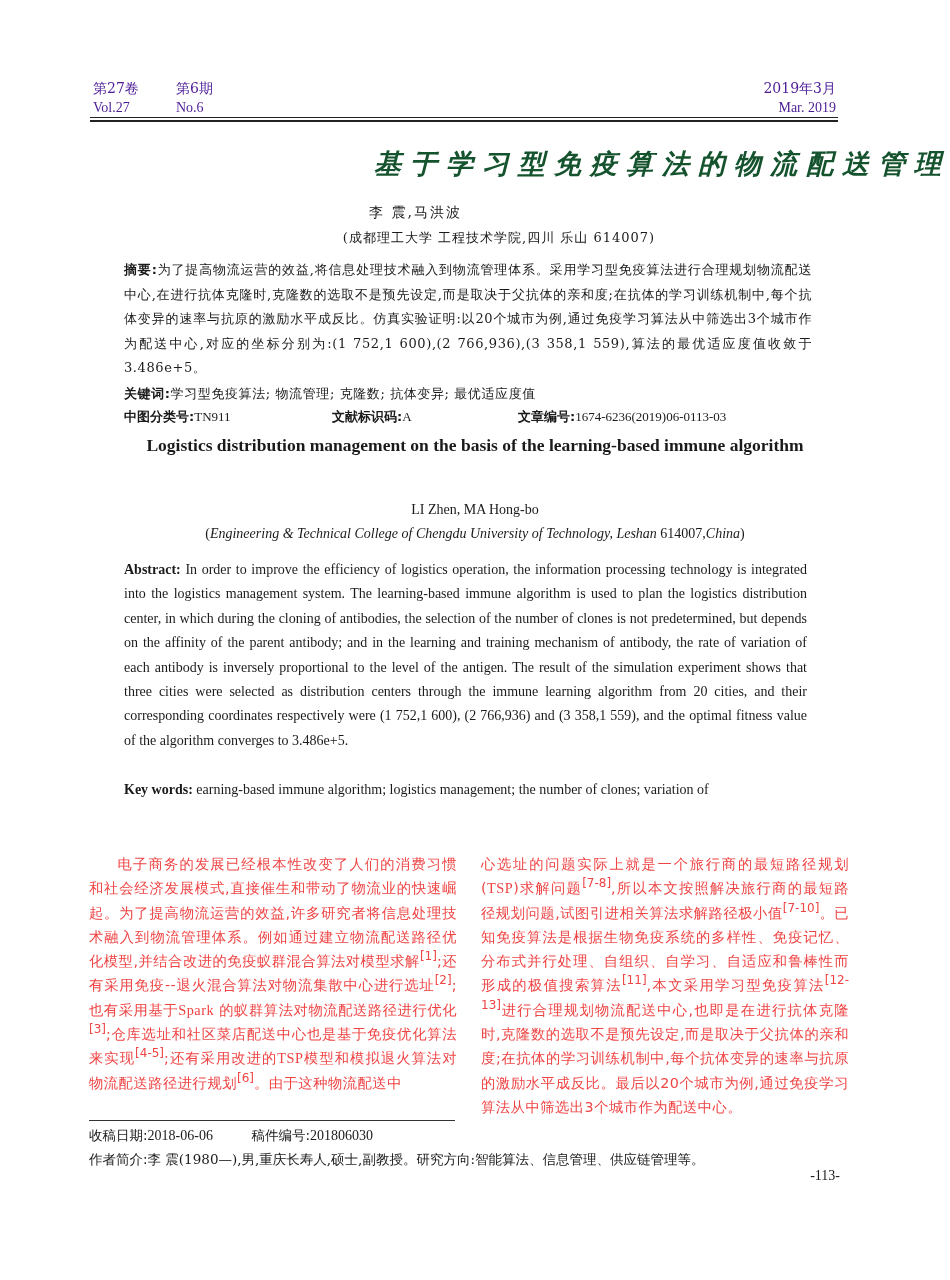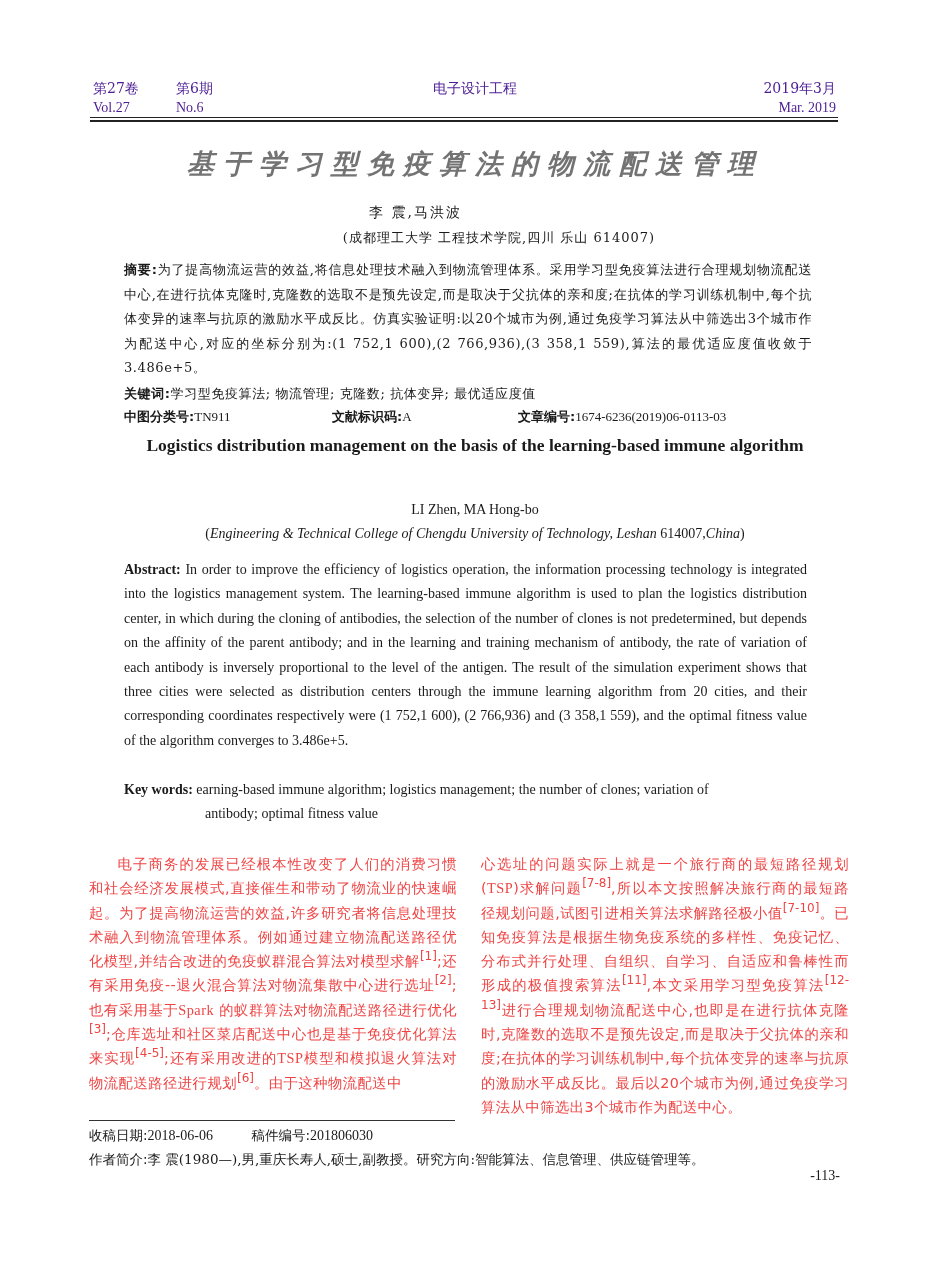--- a/index.html
+++ b/index.html
@@ -6,22 +6,22 @@
   body { width: 950px; height: 1280px; position: relative; overflow: hidden; color: #1a1a1a;
          font-family: "DejaVu Serif", serif; }
   .abs { position: absolute; }
 
   
   .hdr { top: 78px; font-size: 14px; line-height: 20px; color: #4c1d95; }
   .hdr-en { font-family: "Liberation Serif", serif; font-size: 14px; }
   .rule-thin { position: absolute; left: 90px; width: 748px; height: 1px; background: #222; top: 117px; }
   .rule-thick { position: absolute; left: 90px; width: 748px; height: 2px; background: #222; top: 120px; }
 
-  .title-cn { top: 146px; left: 0; width: 950px; text-align: center; font-size: 27px; letter-spacing: 9px;
-              font-family: "DejaVu Serif", serif; font-weight: bold; font-style: italic; color: #737373; }
+  .title-cn { top: 146px; left: 0; width: 950px; text-align: right; font-size: 27px; letter-spacing: 9px;
+              font-family: "DejaVu Serif", serif; font-weight: bold; font-style: italic; color: #14532d; }
   .authors-cn { top: 204px; left: 0; width: 831px; text-align: center; font-size: 14px; letter-spacing: 2px; }
   .affil-cn { top: 229px; left: 0; width: 950px; text-align: center; font-size: 13px; letter-spacing: 1px; padding-left: 24px; }
 
   .cn-block { left: 124px; width: 688px; font-size: 13px; line-height: 24.5px; letter-spacing: 0.6px; text-align: justify; }
   .lbl-b { font-weight: bold; font-family: "DejaVu Sans", sans-serif; }
 
   .meta-row { left: 124px; top: 406px; width: 688px; font-size: 13px; line-height: 22px; }
   .meta-row span.cell { position: absolute; top: 0; white-space: nowrap; }
 
   .title-en { top: 432px; left: 120px; width: 710px; text-align: center; font-family: "Liberation Serif", serif;
@@ -55,21 +55,20 @@
 
 <div class="abs hdr" style="left:93px;">
   <div>第27卷</div>
   <div class="hdr-en">Vol.27</div>
 </div>
 <div class="abs hdr" style="left:176px;">
   <div>第6期</div>
   <div class="hdr-en">No.6</div>
 </div>
 <div class="abs hdr" style="left:300px; width:350px; text-align:center;">
-  <div>电子设计工程</div>
 </div>
 <div class="abs hdr" style="right:114px; text-align:right;">
   <div>2019年3月</div>
   <div class="hdr-en">Mar. 2019</div>
 </div>
 <div class="rule-thin"></div>
 <div class="rule-thick"></div>
 
 <div class="abs title-cn">基于学习型免疫算法的物流配送管理</div>
 <div class="abs authors-cn">李 震,马洪波</div>
@@ -97,21 +96,20 @@
 <div class="abs authors-en">LI Zhen, MA Hong-bo</div>
 <div class="abs affil-en">
   <span class="upr">(</span><span>Engineering &amp; Technical College of Chengdu University of Technology, Leshan </span><span class="upr">614007,</span><span>China</span><span class="upr">)</span>
 </div>
 
 <div class="abs en-block" style="top:558px;">
   <b>Abstract:</b> <span>In order to improve the efficiency of logistics operation, the information processing technology is integrated into the logistics management system. The learning-based immune algorithm is used to plan the logistics distribution center, in which during the cloning of antibodies, the selection of the number of clones is not predetermined, but depends on the affinity of the parent antibody; and in the learning and training mechanism of antibody, the rate of variation of each antibody is inversely proportional to the level of the antigen. The result of the simulation experiment shows that three cities were selected as distribution centers through the immune learning algorithm from 20 cities, and their corresponding coordinates respectively were (1 752,1 600), (2 766,936) and (3 358,1 559), and the optimal fitness value of the algorithm converges to 3.486e+5.</span>
 </div>
 <div class="abs en-block" style="top:778px;">
   <b>Key words:</b> <span>earning-based immune algorithm; logistics management; the number of clones; variation of</span>
-  <span class="kw-indent">antibody; optimal fitness value</span>
 </div>
 
 <div class="abs col col-left">
   <p class="indent" id="col-left-p"><span>电子商务的发展已经根本性改变了人们的消费习惯和社会经济发展模式,直接催生和带动了物流业的快速崛起。为了提高物流运营的效益,许多研究者将信息处理技术融入到物流管理体系。例如通过建立物流配送路径优化模型,并结合改进的免疫蚁群混合算法对模型求解</span><sup>[1]</sup><span>;还有采用免疫--退火混合算法对物流集散中心进行选址</span><sup>[2]</sup><span>;也有采用基于</span><span class="latin">Spark</span><span> 的蚁群算法对物流配送路径进行优化</span><sup>[3]</sup><span>;仓库选址和社区菜店配送中心也是基于免疫优化算法来实现</span><sup>[4-5]</sup><span>;还有采用改进的</span><span class="latin">TSP</span><span>模型和模拟退火算法对物流配送路径进行规划</span><sup>[6]</sup><span>。由于这种物流配送中</span></p>
 </div>
 <div class="abs col col-right">
   <p id="col-right-p"><span>心选址的问题实际上就是一个旅行商的最短路径规划(</span><span class="latin">TSP</span><span>)求解问题</span><sup>[7-8]</sup><span>,所以本文按照解决旅行商的最短路径规划问题,试图引进相关算法求解路径极小值</span><sup>[7-10]</sup><span>。已知免疫算法是根据生物免疫系统的多样性、免疫记忆、分布式并行处理、自组织、自学习、自适应和鲁棒性而形成的极值搜索算法</span><sup>[11]</sup><span>,本文采用学习型免疫算法</span><sup>[12-13]</sup><span>进行合理规划物流配送中心,也即是在进行抗体克隆时,克隆数的选取不是预先设定,而是取决于父抗体的亲和度;在抗体的学习训练机制中,每个抗体变异的速率与抗原的激励水平成反比。最后以20个城市为例,通过免疫学习算法从中筛选出3个城市作为配送中心。</span></p>
 </div>
 
 <div class="abs foot-rule"></div>

